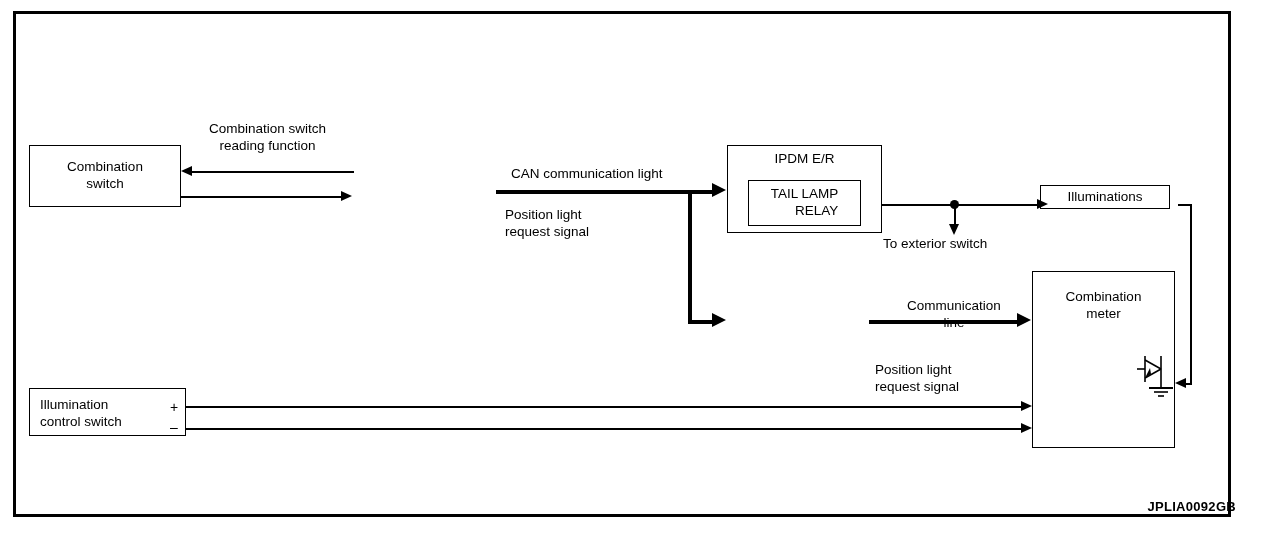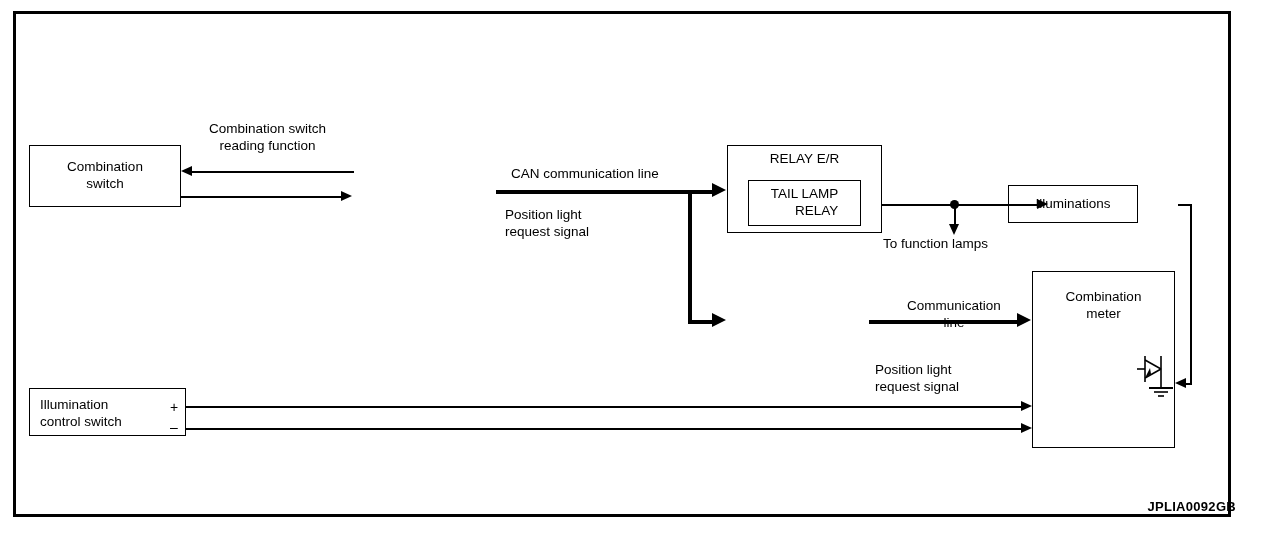--- a/index.html
+++ b/index.html
@@ -112,53 +112,53 @@
 <div id="stage">
   <div id="frame"></div>
 
   <div class="box" style="left:29px; top:145px; width:152px; height:62px;">
     <span style="white-space:pre-line;">Combination
 switch</span>
   </div>
 
 
   <div class="box" style="left:727px; top:145px; width:155px; height:88px; display:block;">
-    <div style="text-align:center; margin-top:5px; font-size:13.5px;">RELAY E/R</div>
+    <div style="text-align:center; margin-top:5px; font-size:13.5px;">IPDM E/R</div>
   </div>
   <div class="box" style="left:748px; top:180px; width:113px; height:46px;text-align:right;">
     <span style="white-space:pre-line;">TAIL LAMP
 RELAY</span>
   </div>
 
-  <div class="box" style="left:1008px; top:185px; width:130px; height:38px;">
+  <div class="box" style="left:1040px; top:185px; width:130px; height:24px;">
     <span>Illuminations</span>
   </div>
 
 
   <div class="box" style="left:1032px; top:271px; width:143px; height:177px; display:block;">
     <div style="white-space:pre-line; text-align:center; margin-top:17px;">Combination
 meter</div>
   </div>
 
   <div class="box" style="left:29px; top:388px; width:157px; height:48px; display:block;">
     <div style="white-space:pre-line; text-align:left; margin:8px 0 0 10px;">Illumination
 control switch</div>
   </div>
   <div class="plusminus" style="left:170px; top:399px;">+</div>
   <div class="plusminus" style="left:170px; top:419px;">–</div>
 
   <div class="label" style="left:185px; top:121px; width:165px;">Combination switch
 reading function</div>
 
-  <div class="label left" style="left:511px; top:166px;">CAN communication line</div>
+  <div class="label left" style="left:511px; top:166px;">CAN communication light</div>
 
   <div class="label left" style="left:505px; top:207px;">Position light
 request signal</div>
 
-  <div class="label left" style="left:883px; top:236px;">To function lamps</div>
+  <div class="label left" style="left:883px; top:236px;">To exterior switch</div>
 
   <div class="label" style="left:889px; top:280px; width:130px;margin-top:18px;">Communication
 line</div>
 
   <div class="label left" style="left:875px; top:362px;">Position light
 request signal</div>
 
   <div id="code">JPLIA0092GB</div>
 
   <div class="hline" style="left:192px; top:171px; width:161px;"></div>

